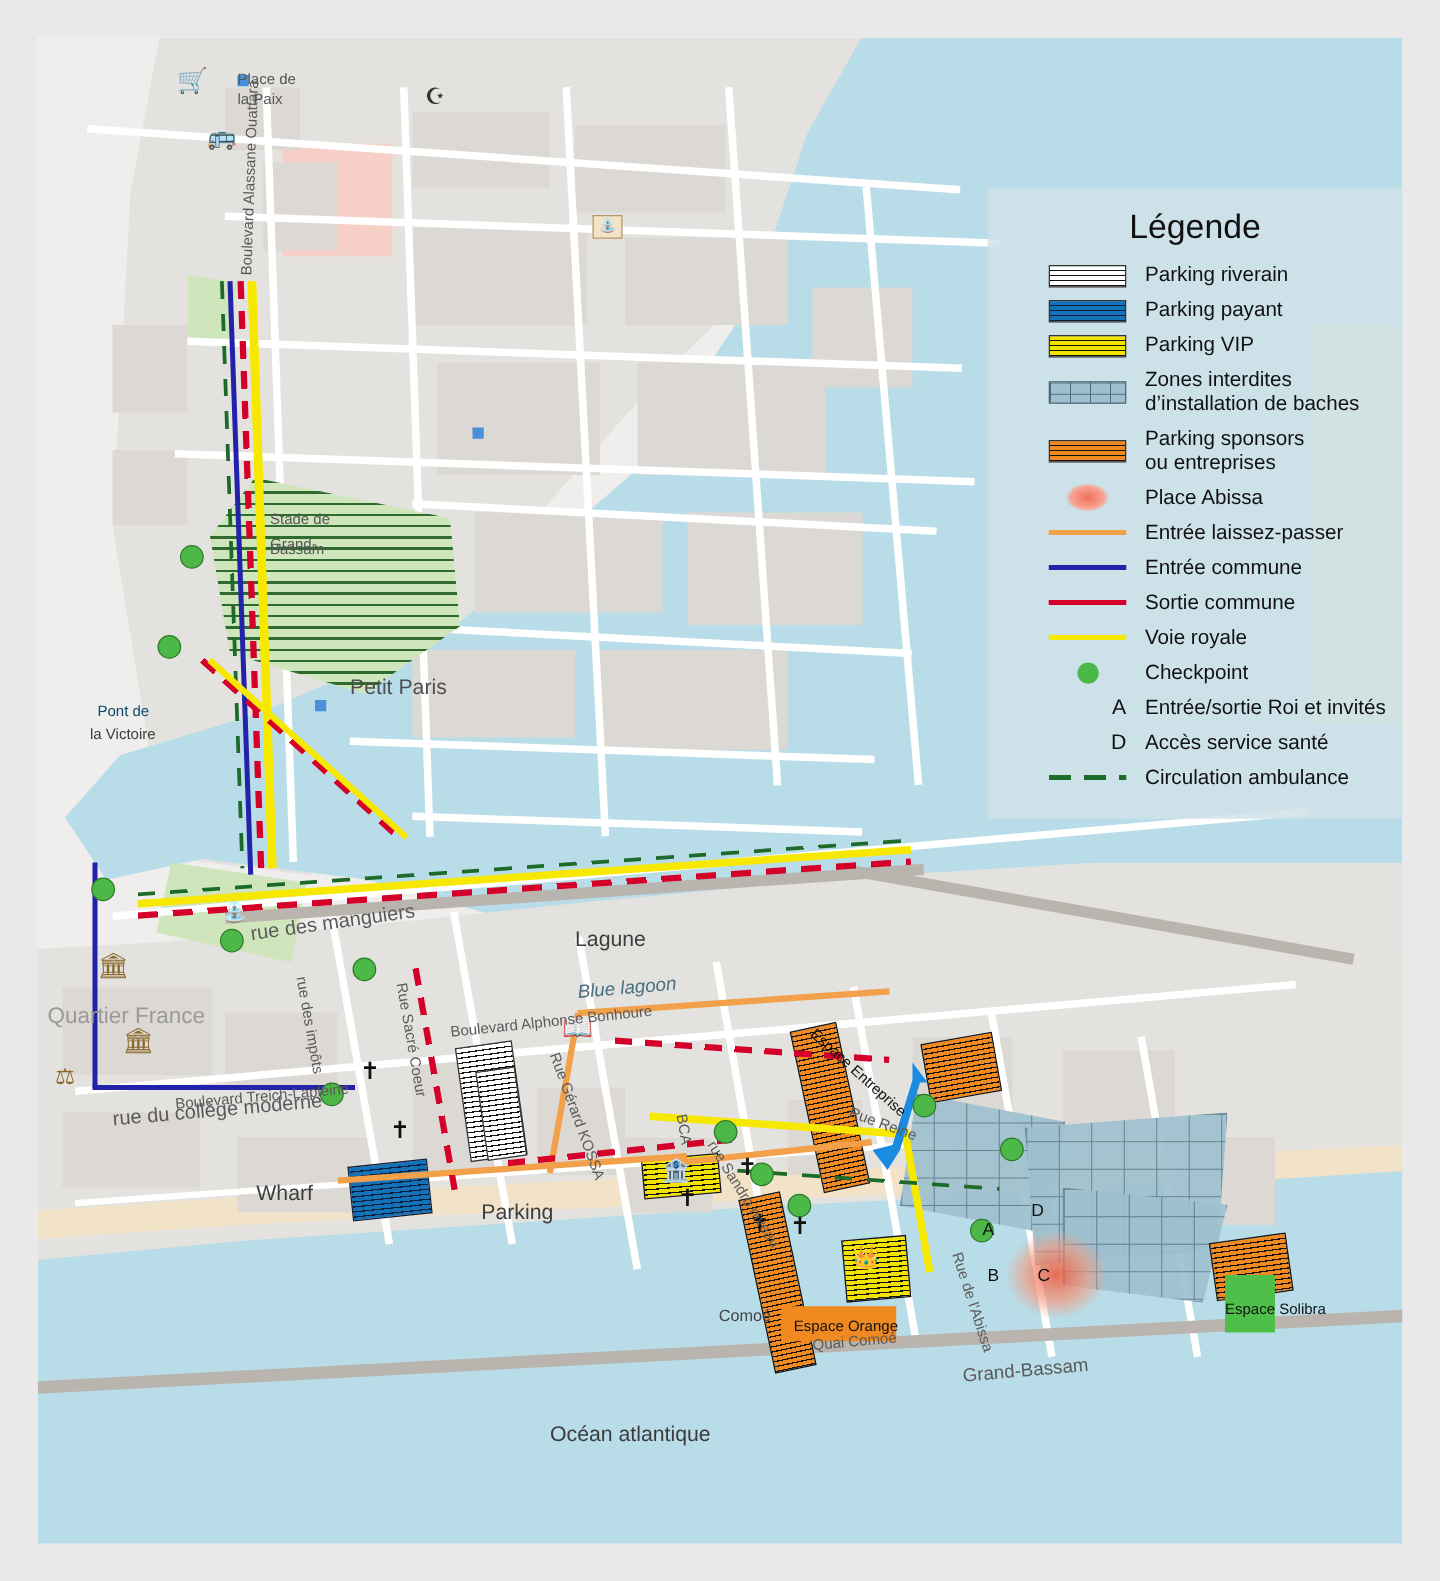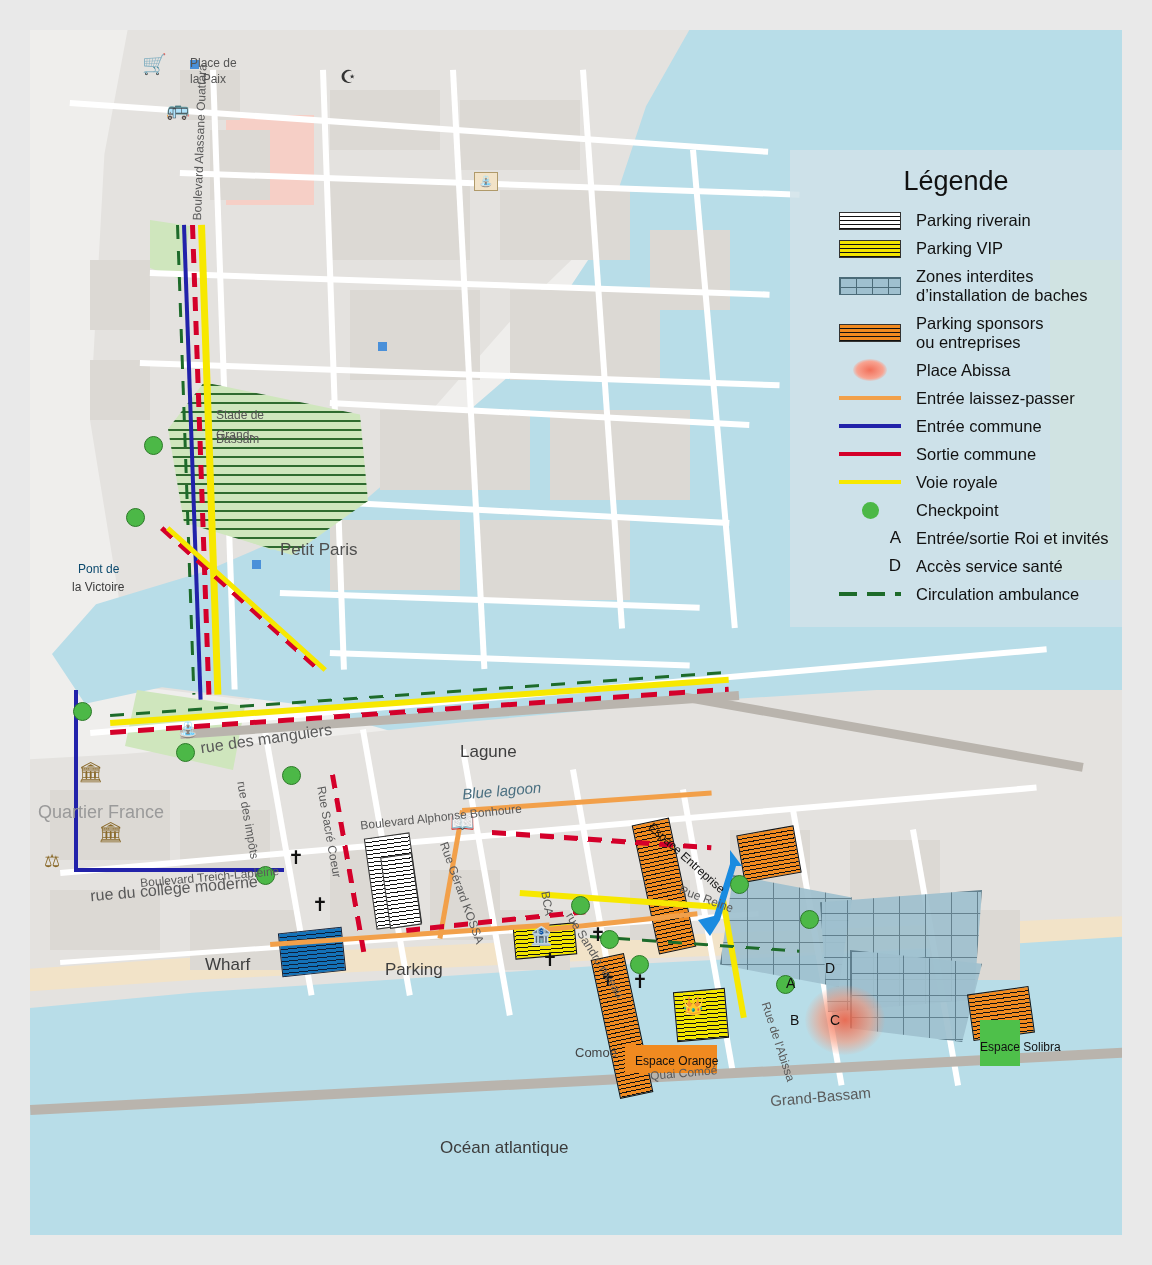--- a/index.html
+++ b/index.html
@@ -527,21 +527,21 @@
     <div class="label label-big" style="left:250px;top:510px;color:#4f4f4f;">Petit Paris</div>
 
     <div class="label" style="left:48px;top:532px;color:#0c4a6e;">Pont de</div>
     <div class="label" style="left:42px;top:550px;color:#3b3b3b;">la Victoire</div>
 
     <div class="label label-gray-large" style="left:8px;top:772px;">Quartier France</div>
 
     <div class="label label-big" style="left:430px;top:712px;color:#3e3e3e;">Lagune</div>
     <div class="label label-water" style="left:432px;top:752px;transform:rotate(-5deg)">Blue lagoon</div>
 
-    <div class="label label-big" style="left:175px;top:915px;color:#3e3e3e;margin-top:10px;">Wharf</div>
+    <div class="label label-big" style="left:175px;top:915px;color:#3e3e3e;">Wharf</div>
     <div class="label label-big" style="left:355px;top:930px;color:#3e3e3e;">Parking</div>
 
     <div class="label" style="left:545px;top:1015px;font-size:13px;color:#444;">Comoé</div>
     <div class="label" style="left:605px;top:1024px;font-size:12px;color:#111;">Espace Orange</div>
     <div class="label" style="left:950px;top:1010px;font-size:12px;color:#111;">Espace Solibra</div>
     <div class="label" style="left:625px;top:790px;font-size:12px;color:#111;transform:rotate(42deg);transform-origin:0 0;">Espace Entreprise</div>
 
     <div class="label label-big" style="left:410px;top:1108px;color:#3c3c3c;">Océan atlantique</div>
 
     <div class="label label-street" style="left:160px;top:190px;transform:rotate(-88deg);transform-origin:0 0;">Boulevard Alassane Ouattara</div>
@@ -563,20 +563,26 @@
     <div class="legend">
       <div class="legend-title">Légende</div>
 
       <div class="legend-row">
         <div class="legend-key">
             <div class="sw sw-riverain"></div>
           </div>
         <div class="legend-text">Parking riverain</div>
       </div>
 
+      <div class="legend-row">
+        <div class="legend-key">
+            <div class="sw sw-payant"></div>
+          </div>
+        <div class="legend-text">Parking payant</div>
+      </div>
 
       <div class="legend-row">
         <div class="legend-key">
             <div class="sw sw-vip"></div>
           </div>
         <div class="legend-text">Parking VIP</div>
       </div>
 
       <div class="legend-row">
         <div class="legend-key">

